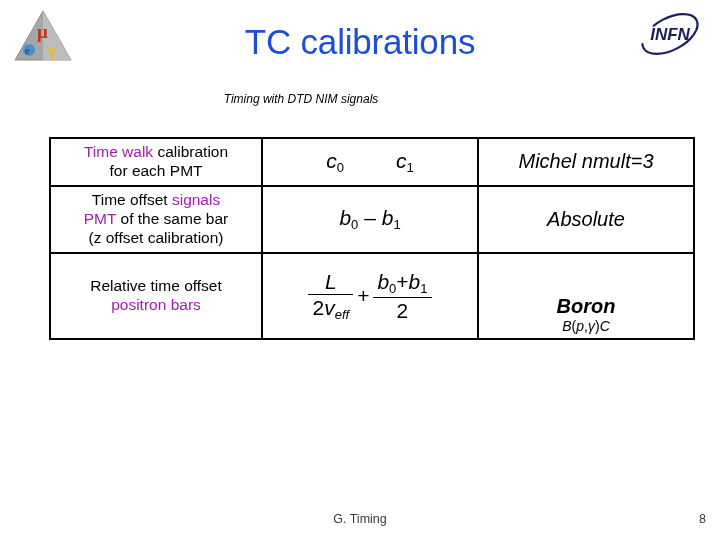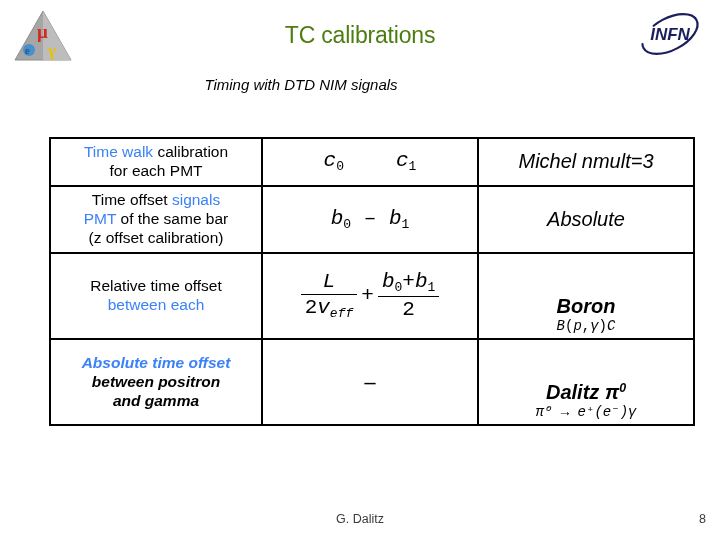--- a/index.html
+++ b/index.html
@@ -32,33 +32,33 @@
     height: 56px;
   }
 
   
   #title {
     position: absolute;
     top: 22px;
     left: 0;
     width: 720px;
     text-align: center;
-    font-size: 23px;
+    font-size: 35px;
     font-weight: 400;
     letter-spacing: -0.2px;
-    color: #4d7c0f;
+    color: #1d4ed8;
     font-family: "Liberation Sans", sans-serif;
   }
   #subtitle {
     position: absolute;
-    top: 76px;
+    top: 92px;
     left: 0;
     width: 602px;
     text-align: center;
-    font-size: 15px;
+    font-size: 12px;
     font-style: italic;
     font-weight: 400;
     font-family: "Liberation Sans", sans-serif;
   }
 
   
   #calib-table {
     position: absolute;
     left: 49px;
     top: 137px;
@@ -74,36 +74,36 @@
   }
   .col-desc  { width: 212px; }
   .col-form  { width: 216px; }
   .col-src   { width: 216px; }
 
   .desc {
     font-size: 15.5px;
     line-height: 1.22;
     color: #000;
   }
-  .desc .red { color: #3b82f6; }
+  .desc .red { color: #a21caf; }
   .desc.boldital {
     font-weight: bold;
     font-style: italic;
   }
 
   .src {
     font-size: 20px;
     font-style: italic;
     line-height: 1.25;
   }
   .src.bold { font-weight: bold; margin-top: 36px; }
 
   
   .math {
-    font-family: Liberation Mono, monospace;
+    font-family: Liberation Sans, sans-serif;
     font-style: italic;
     font-size: 21px;
     line-height: 1.1;
     white-space: nowrap;
   }
   .math .sub {
     font-size: 0.62em;
     vertical-align: -0.28em;
     font-style: normal;
   }
@@ -226,21 +226,21 @@
     </td>
     <td>
       <div class="src">Absolute</div>
     </td>
   </tr>
 
   <tr>
     <td>
       <div class="desc">
         <span>Relative time offset</span><br>
-        <span class="red">between each</span>
+        <span class="red">positron bars</span>
       </div>
     </td>
     <td>
       <div class="math">
         <span class="frac">
           <span class="num">L</span>
           <span class="den"><span class="up">2</span><span>v</span><span class="subi">eff</span></span>
         </span><span class="plus">+</span><span class="frac">
           <span class="num"><span>b</span><span class="sub">0</span><span class="up">+</span><span>b</span><span class="sub">1</span></span>
           <span class="den up">2</span>
@@ -249,34 +249,18 @@
     </td>
     <td>
       <div class="src bold">Boron</div>
       <div class="math math-small">
         <span>B</span><span class="up">(</span><span>p</span><span class="up">,</span><span>γ</span><span class="up">)</span><span>C</span>
       </div>
     </td>
   </tr>
 
 
-  <tr>
-    <td>
-      <div class="desc boldital">
-        <span class="red">Absolute time offset</span><br>
-        <span>between positron</span><br>
-        <span>and gamma</span>
-      </div>
-    </td>
-    <td>
-      <div class="dash">–</div>
-    </td>
-    <td>
-      <div class="src bold"><span>Dalitz </span><span>π</span><span style="font-size:0.62em;vertical-align:0.55em">0</span></div>
-      <div class="math math-small">π⁰ → e⁺(e⁻)γ</div>
-    </td>
-  </tr>
 
   </tbody>
 </table>
 
-<div id="footer-author">G. Dalitz</div>
+<div id="footer-author">G. Timing</div>
 <div id="footer-page">8</div>
 
 </body></html>

